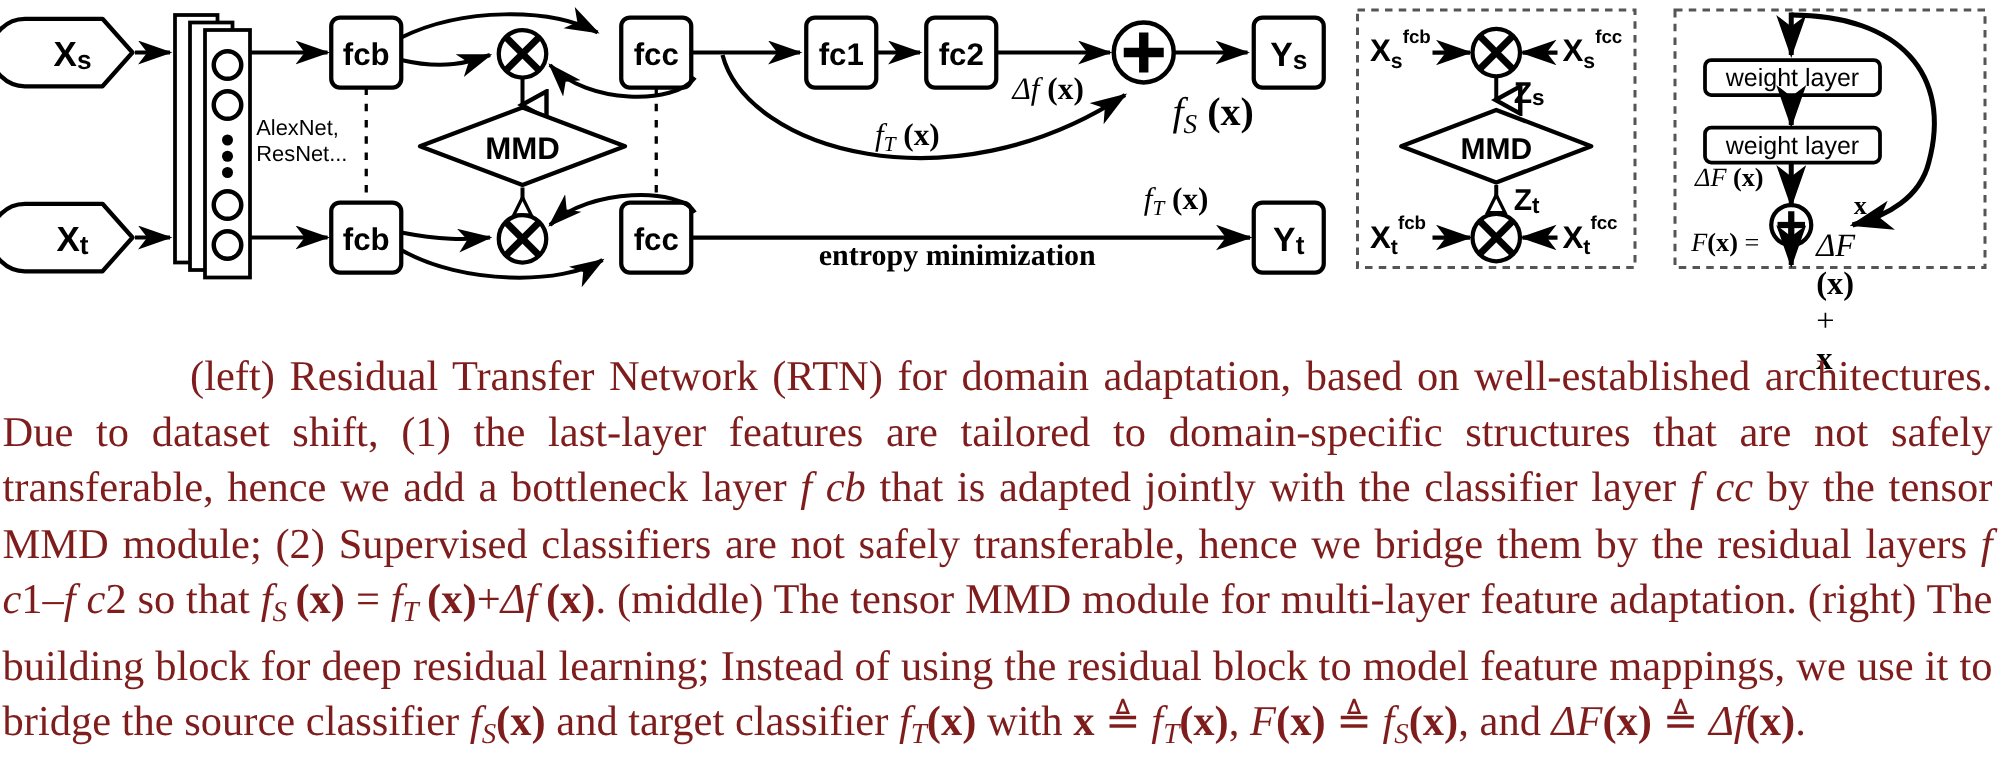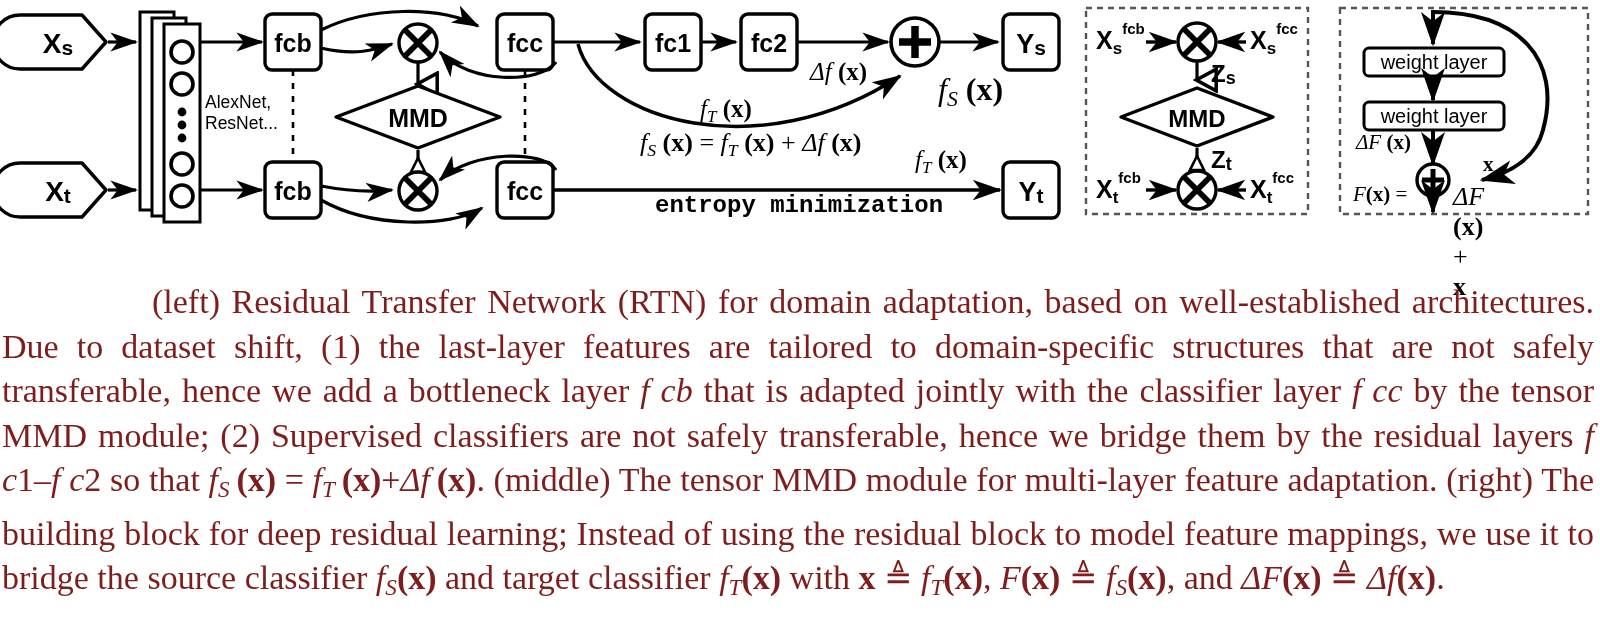--- a/index.html
+++ b/index.html
@@ -269,27 +269,24 @@
 
       <div style="position:absolute;left:810px;top:58px;font-family:'Liberation Serif',serif;font-size:25px;">
         <span class="mi">Δf</span> <span class="bx">(x)</span>
       </div>
       <div style="position:absolute;left:700px;top:95px;font-family:'Liberation Serif',serif;font-size:25px;">
         <span class="mi">f</span><span class="sub">T</span> <span class="bx">(x)</span>
       </div>
       <div style="position:absolute;left:938px;top:71px;font-family:'Liberation Serif',serif;font-size:32px;">
         <span class="mi">f</span><span class="sub">S</span> <span class="bx">(x)</span>
       </div>
-      <div style="position:absolute;left:640px;top:128px;font-family:'Liberation Serif',serif;font-size:26px;">
-        <span class="mi">f</span><span class="sub">S</span> <span class="bx">(x)</span> = <span class="mi">f</span><span class="sub">T</span> <span class="bx">(x)</span> + <span class="mi">Δf</span> <span class="bx">(x)</span>
-      </div>
       <div style="position:absolute;left:915px;top:146px;font-family:'Liberation Serif',serif;font-size:25px;">
         <span class="mi">f</span><span class="sub">T</span> <span class="bx">(x)</span>
       </div>
-      <div style="position:absolute;left:655px;top:192px;font-family:Liberation Mono, monospace;font-size:24px;font-weight:bold;">entropy minimization</div>
+      <div style="position:absolute;left:655px;top:192px;font-family:Liberation Serif, serif;font-size:24px;font-weight:bold;">entropy minimization</div>
 
       <div style="position:absolute;left:1356px;top:130px;font-family:'Liberation Serif',serif;font-size:21px;">
         <span class="mi">ΔF</span> <span class="bx">(x)</span>
       </div>
       <div style="position:absolute;left:1483px;top:152px;font-family:'Liberation Serif',serif;font-size:21px;font-weight:bold;">x</div>
       <div style="position:absolute;left:1353px;top:182px;font-family:'Liberation Serif',serif;font-size:21px;">
         <span class="mi">F</span><span class="bx">(x)</span> =
       </div>
       <div style="position:absolute;left:1453px;top:182px;font-family:'Liberation Serif',serif;font-size:26px;">
         <span class="mi">ΔF</span> <span class="bx">(x)</span> + <span class="bx">x</span>

